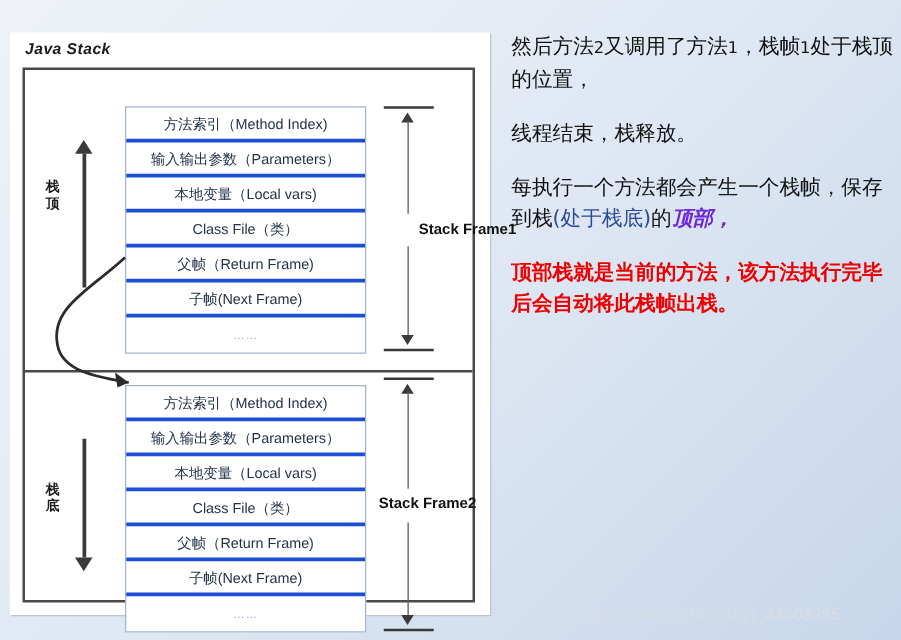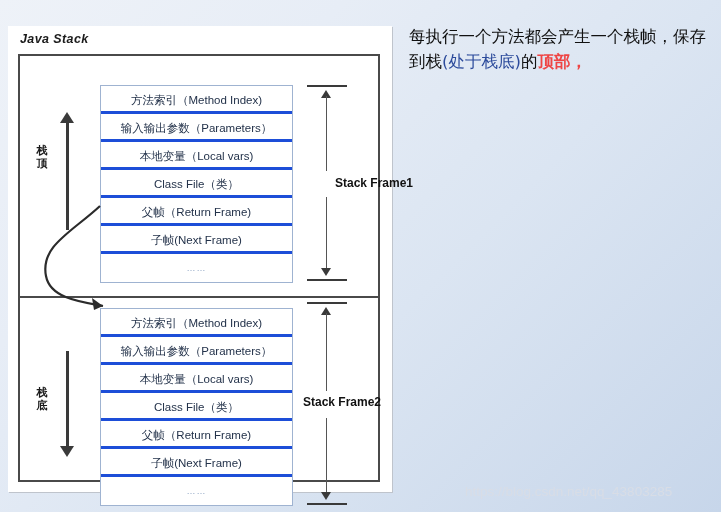--- a/index.html
+++ b/index.html
@@ -155,21 +155,21 @@
     color: #111111;
     margin-bottom: 18px;
     font-family: "DejaVu Sans", "Liberation Sans", sans-serif;
   }
   .para.red {
     color: #ee0000;
     font-weight: bold;
     margin-bottom: 4px;
   }
   .num { font-size: 13px; }
-  .red-in { color: #ef4444; font-weight: bold; }
+  .red-in { color: #6d28d9; font-weight: bold; font-style: italic; }
   .blue-paren { color: #2b4a9b; }
 
   #watermark {
     position: absolute;
     left: 465px;
     top: 484px;
     font-size: 13.5px;
     color: #d8dde6;
     font-family: "Liberation Sans", sans-serif;
     white-space: nowrap;
@@ -241,25 +241,34 @@
       </div>
       <div class="dim-label" style="left:283px; top:339px;">Stack Frame2</div>
 
     </div>
   </div>
 
   <div id="text-col">
 
 
 
-
-
+    <div class="para">
+      <span>然后方法</span><span class="num">2</span><span>又调用了方法</span><span class="num">1</span><span>，栈帧</span><span class="num">1</span><span>处于栈顶的位置，</span>
+    </div>
+
+
+    <div class="para">
+      <span>线程结束，栈释放。</span>
+    </div>
 
     <div class="para">
       <span>每执行一个方法都会产生一个栈帧，保存到栈</span><span class="blue-paren">(处于栈底)</span><span>的</span><span class="red-in">顶部，</span>
     </div>
 
+    <div class="para red">
+      <span>顶部栈就是当前的方法，该方法执行完毕 后会自动将此栈帧出栈。</span>
+    </div>
 
   </div>
 
   <div id="watermark">https://blog.csdn.net/qq_43803285</div>
 
 </div>
 
 </body></html>

